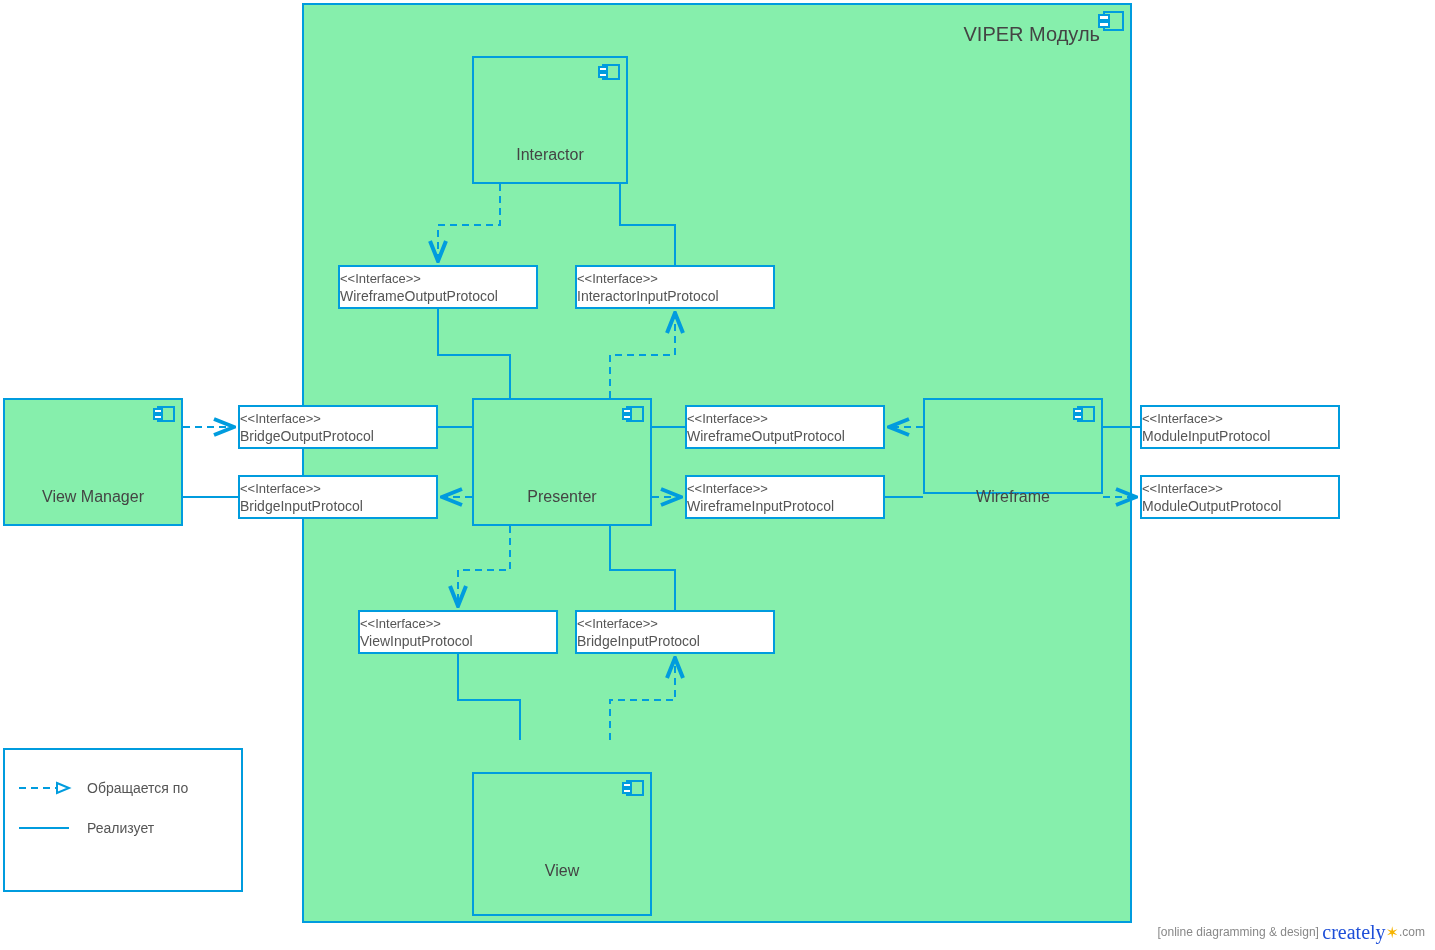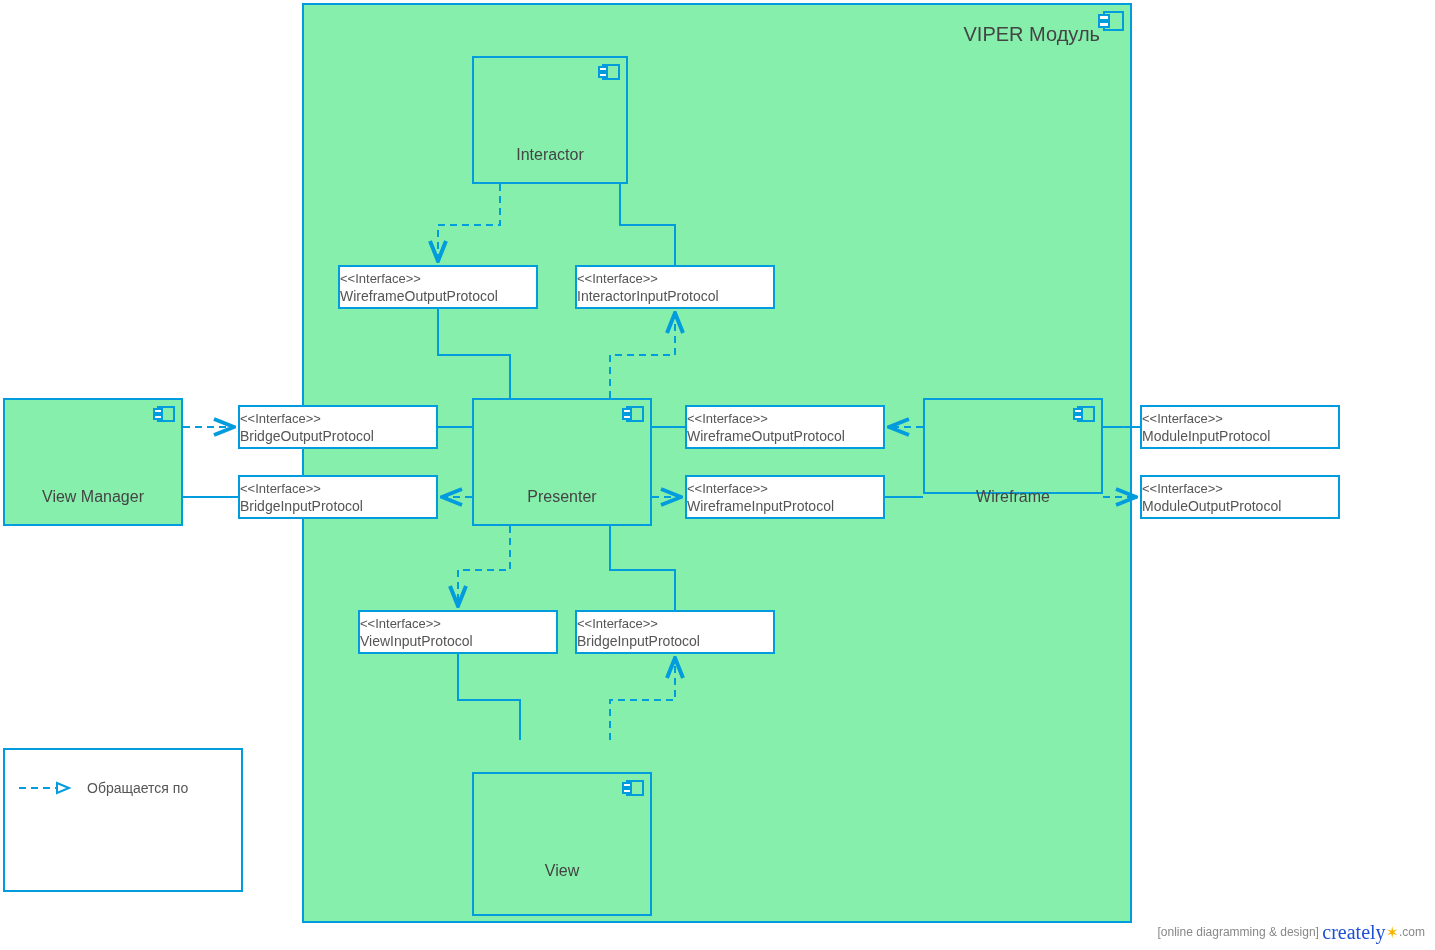--- a/index.html
+++ b/index.html
@@ -124,20 +124,26 @@
   </div>
 
   <div class="legend" style="left:3px;top:748px;width:240px;height:144px;padding-top:22px">
     <div class="legend-row">
       <svg width="56" height="14" style="margin-right:14px">
           <line x1="2" y1="7" x2="40" y2="7" stroke="#009cde" stroke-width="2" stroke-dasharray="7 5"></line>
           <polygon points="40,2 52,7 40,12" fill="none" stroke="#009cde" stroke-width="2"></polygon>
         </svg>
       <span>Обращается по</span>
     </div>
+    <div class="legend-row" style="margin-top:8px">
+      <svg width="56" height="14" style="margin-right:14px">
+          <line x1="2" y1="7" x2="52" y2="7" stroke="#009cde" stroke-width="2"></line>
+        </svg>
+      <span>Реализует</span>
+    </div>
   </div>
 
   <svg class="wires">
     <defs>
       <marker id="ah" markerWidth="12" markerHeight="10" refX="11" refY="5" orient="auto">
         <path d="M1,1 L11,5 L1,9" fill="none" stroke="#009cde" stroke-width="2"></path>
       </marker>
     </defs>
     <g stroke="#009cde" stroke-width="2" fill="none">
 

